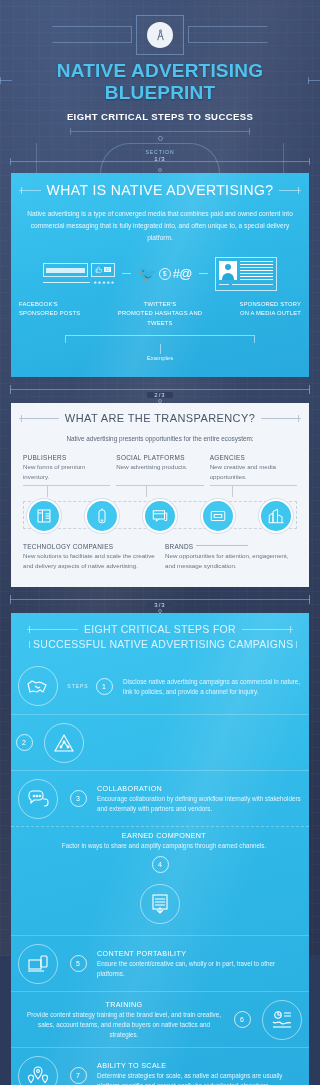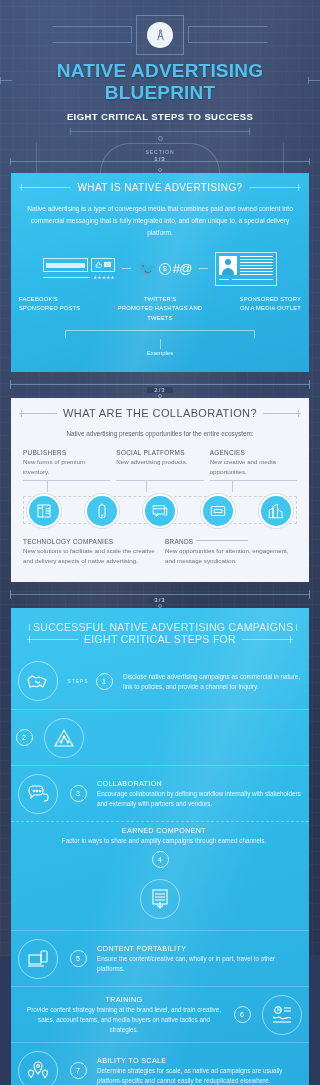--- a/index.html
+++ b/index.html
@@ -68,21 +68,21 @@
   
   .panel{ margin:0 11px; position:relative; }
   .cyan{ background:linear-gradient(165deg,#3fc5f0 0%,#2fb8e8 45%,#28a9dd 100%); }
   .cyan:before{content:"";position:absolute;inset:0;
     background:linear-gradient(110deg,transparent 38%,rgba(255,255,255,.09) 52%,transparent 68%);}
   .panel-inner{ position:relative; z-index:2; }
   .bar-title{ display:flex; align-items:center; gap:6px; padding:9px 8px 0; }
   .bar-title .line{ flex:1; height:1px; background:rgba(255,255,255,.45); position:relative;}
   .bar-title .line:before{content:"";position:absolute;top:-3px;width:1px;height:7px;background:rgba(255,255,255,.5);}
   .bar-title .line.l:before{left:2px;} .bar-title .line.r:before{right:2px;}
-  .bar-title h2{ color:#fff; font-size:10px; font-weight:normal; letter-spacing:.4px; white-space:nowrap;}
+  .bar-title h2{ color:#fff; font-size:14px; font-weight:normal; letter-spacing:.4px; white-space:nowrap;}
   .body-txt{ color:#e8f7ff; font-size:6.6px; line-height:1.85; text-align:center; padding:10px 16px 0;}
 
   .ad-row{ display:flex; align-items:center; justify-content:center; gap:7px; padding:12px 12px 0;}
   .fb-card{ width:72px; }
   .fb-top{ display:flex; gap:3px; align-items:stretch;}
   .fb-img{ flex:1; height:14px; border:1px solid rgba(255,255,255,.75); position:relative;}
   .fb-img:after{content:"";position:absolute;left:2px;top:4px;right:2px;height:5px;background:rgba(255,255,255,.8);}
   .fb-like{ width:24px; height:14px; border:1px solid rgba(255,255,255,.75);
      display:flex;align-items:center;justify-content:center;gap:1px;}
   .fb-badge{ font-size:4px; color:#2aa7dc; background:#fff; padding:0 1px; line-height:1.4;}
@@ -291,21 +291,21 @@
   <div class="divider">
     <div class="rule"></div>
     <div class="frac"><span>2/3</span></div>
     <div class="dot"></div>
   </div>
 
   <div class="panel light">
     <div class="panel-inner">
       <div class="bar-title">
         <span class="line l"></span>
-        <h2>WHAT ARE THE COLLABORATION?</h2>
+        <h2>WHAT ARE THE TRANSPARENCY?</h2>
         <span class="line r"></span>
       </div>
       <div class="intro">Native advertising presents opportunities for the entire ecosystem:</div>
 
       <div class="col3">
         <div class="c">
           <h3>PUBLISHERS</h3>
           <p>New forms of premium inventory.</p>
         </div>
         <div class="c">
@@ -389,28 +389,28 @@
 
   <div class="divider">
     <div class="rule"></div>
     <div class="frac"><span>3/3</span></div>
     <div class="dot"></div>
   </div>
 
   <div class="panel cyan">
     <div class="panel-inner">
       <div class="steps-title">
+        <div class="bar-title">
+          <span class="line l"></span>
+          <h2>EIGHT CRITICAL STEPS FOR</h2>
+          <span class="line r"></span>
+        </div>
         <div class="bar-title row2" style="padding-top:3px">
           <span class="line l"></span>
           <h2>SUCCESSFUL NATIVE ADVERTISING CAMPAIGNS</h2>
-          <span class="line r"></span>
-        </div>
-        <div class="bar-title">
-          <span class="line l"></span>
-          <h2>EIGHT CRITICAL STEPS FOR</h2>
           <span class="line r"></span>
         </div>
       </div>
 
       <div class="steps-list">
 
         <div class="step">
           <div class="st-ico">
             <div class="circ-ico">
               <svg viewBox="0 0 24 24" fill="none" stroke="#fff" stroke-width="1.1">

